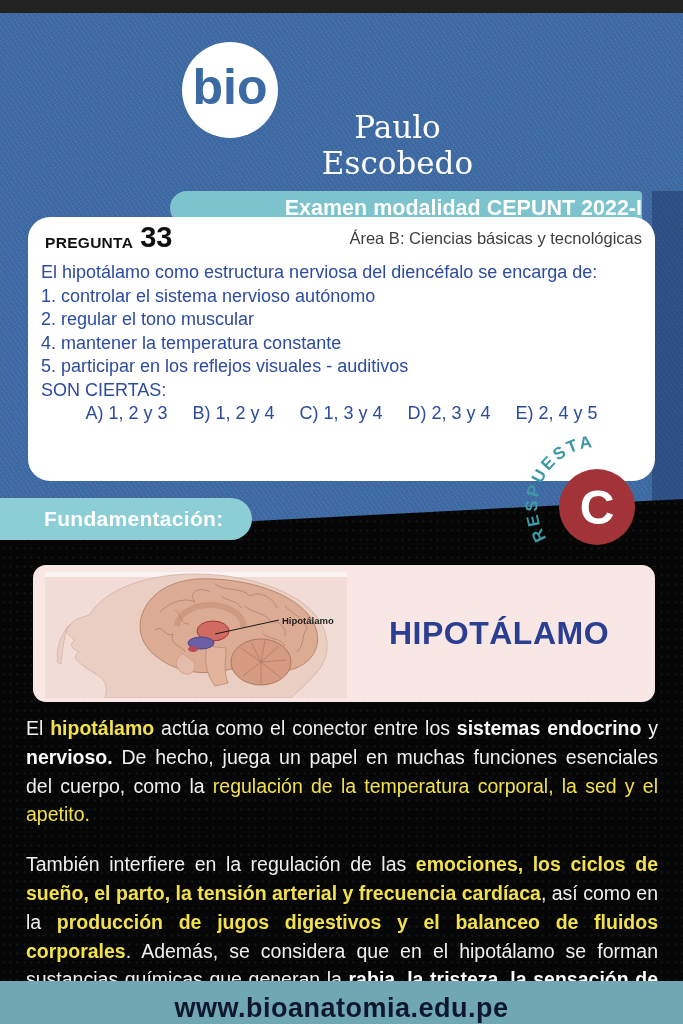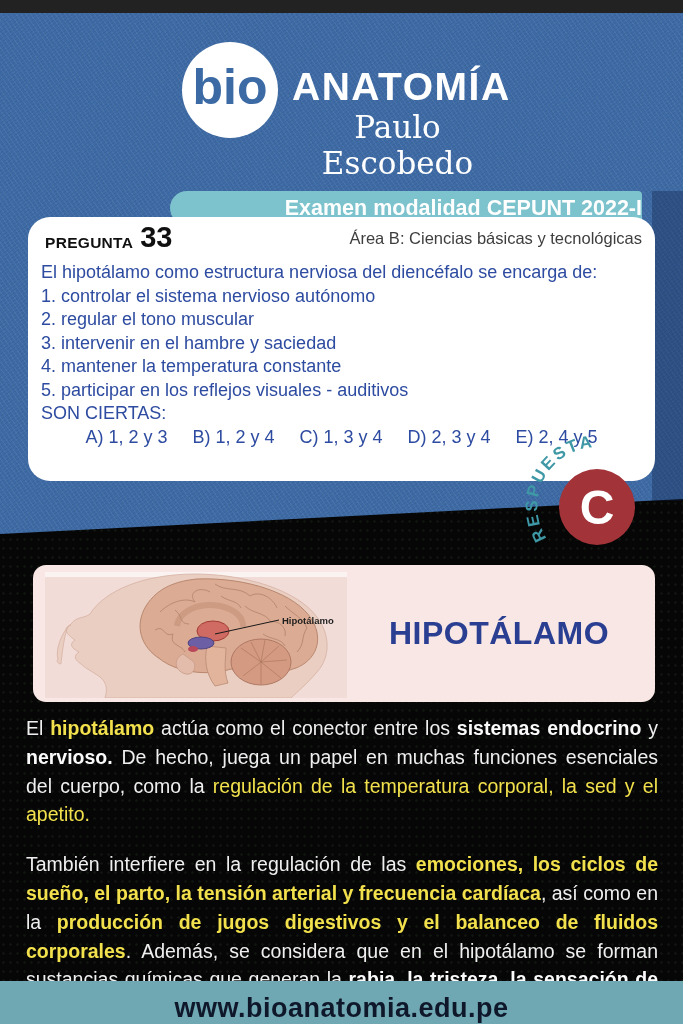--- a/index.html
+++ b/index.html
@@ -87,37 +87,35 @@
 <body>
 
 <div class="page">
 
   <div class="blue-section"></div>
   <div class="edge-shade"></div>
 
   <div class="logo-circle">
     <span class="logo-bio">bio</span>
   </div>
-  <div class="logo-anatomia">ANATOMÍA</div>
   <div class="logo-author">Paulo Escobedo</div>
 
   <div class="banner">Examen modalidad CEPUNT 2022-I</div>
 
   <div class="question-card">
     <div class="pregunta-row">
       <span class="pregunta-label">PREGUNTA</span>
       <span class="pregunta-number">33</span>
     </div>
     <div class="area-label">Área B: Ciencias básicas y tecnológicas</div>
     <div class="question-body">
       <div class="qline">El hipotálamo como estructura nerviosa del diencéfalo se encarga de:</div>
       <div>
           <div class="qline">1. controlar el sistema nervioso autónomo</div>
           <div class="qline">2. regular el tono muscular</div>
-          <div class="qline">3. intervenir en el hambre y saciedad</div>
           <div class="qline">4. mantener la temperatura constante</div>
           <div class="qline">5. participar en los reflejos visuales - auditivos</div>
         </div>
       <div class="qline">SON CIERTAS:</div>
       <div class="options-row">
           <div class="opt">A) 1, 2 y 3</div>
           <div class="opt">B) 1, 2 y 4</div>
           <div class="opt">C) 1, 3 y 4</div>
           <div class="opt">D) 2, 3 y 4</div>
           <div class="opt">E) 2, 4 y 5</div>
@@ -129,20 +127,21 @@
     <defs>
       <path id="arcPath" d="M 38.5,118.3 A 59,59 0 1 1 131.5,45.7" fill="none"></path>
     </defs>
     <text class="arc-text" fill="#3f98a6">
       <textPath href="#arcPath" startOffset="6">RESPUESTA</textPath>
     </text>
     <circle cx="85" cy="82" r="38" fill="#a23439"></circle>
     <text class="badge-letter" x="85" y="99" text-anchor="middle" fill="#ffffff">C</text>
   </svg>
 
+  <div class="fund-pill">Fundamentación:</div>
 
   <div class="figure-card">
     <svg class="brain-illustration" width="302" height="126" viewBox="0 0 302 126">
       <rect x="0" y="0" width="302" height="126" fill="#f2dcd8"></rect>
       <rect x="0" y="0" width="302" height="5" fill="#faf3f2"></rect>
 
       <path d="M150,2 C200,2 252,18 272,45 C285,62 286,85 272,100 C262,112 252,120 246,126
                L60,126 C63,116 61,110 55,105 C48,100 40,96 36,92 C30,88 28,84 34,80
                C26,76 24,72 30,68 C21,62 17,56 26,53 C20,49 16,92 16,92
                C16,92 10,91 13,87 C10,80 16,60 26,52 C32,44 38,47 45,42

